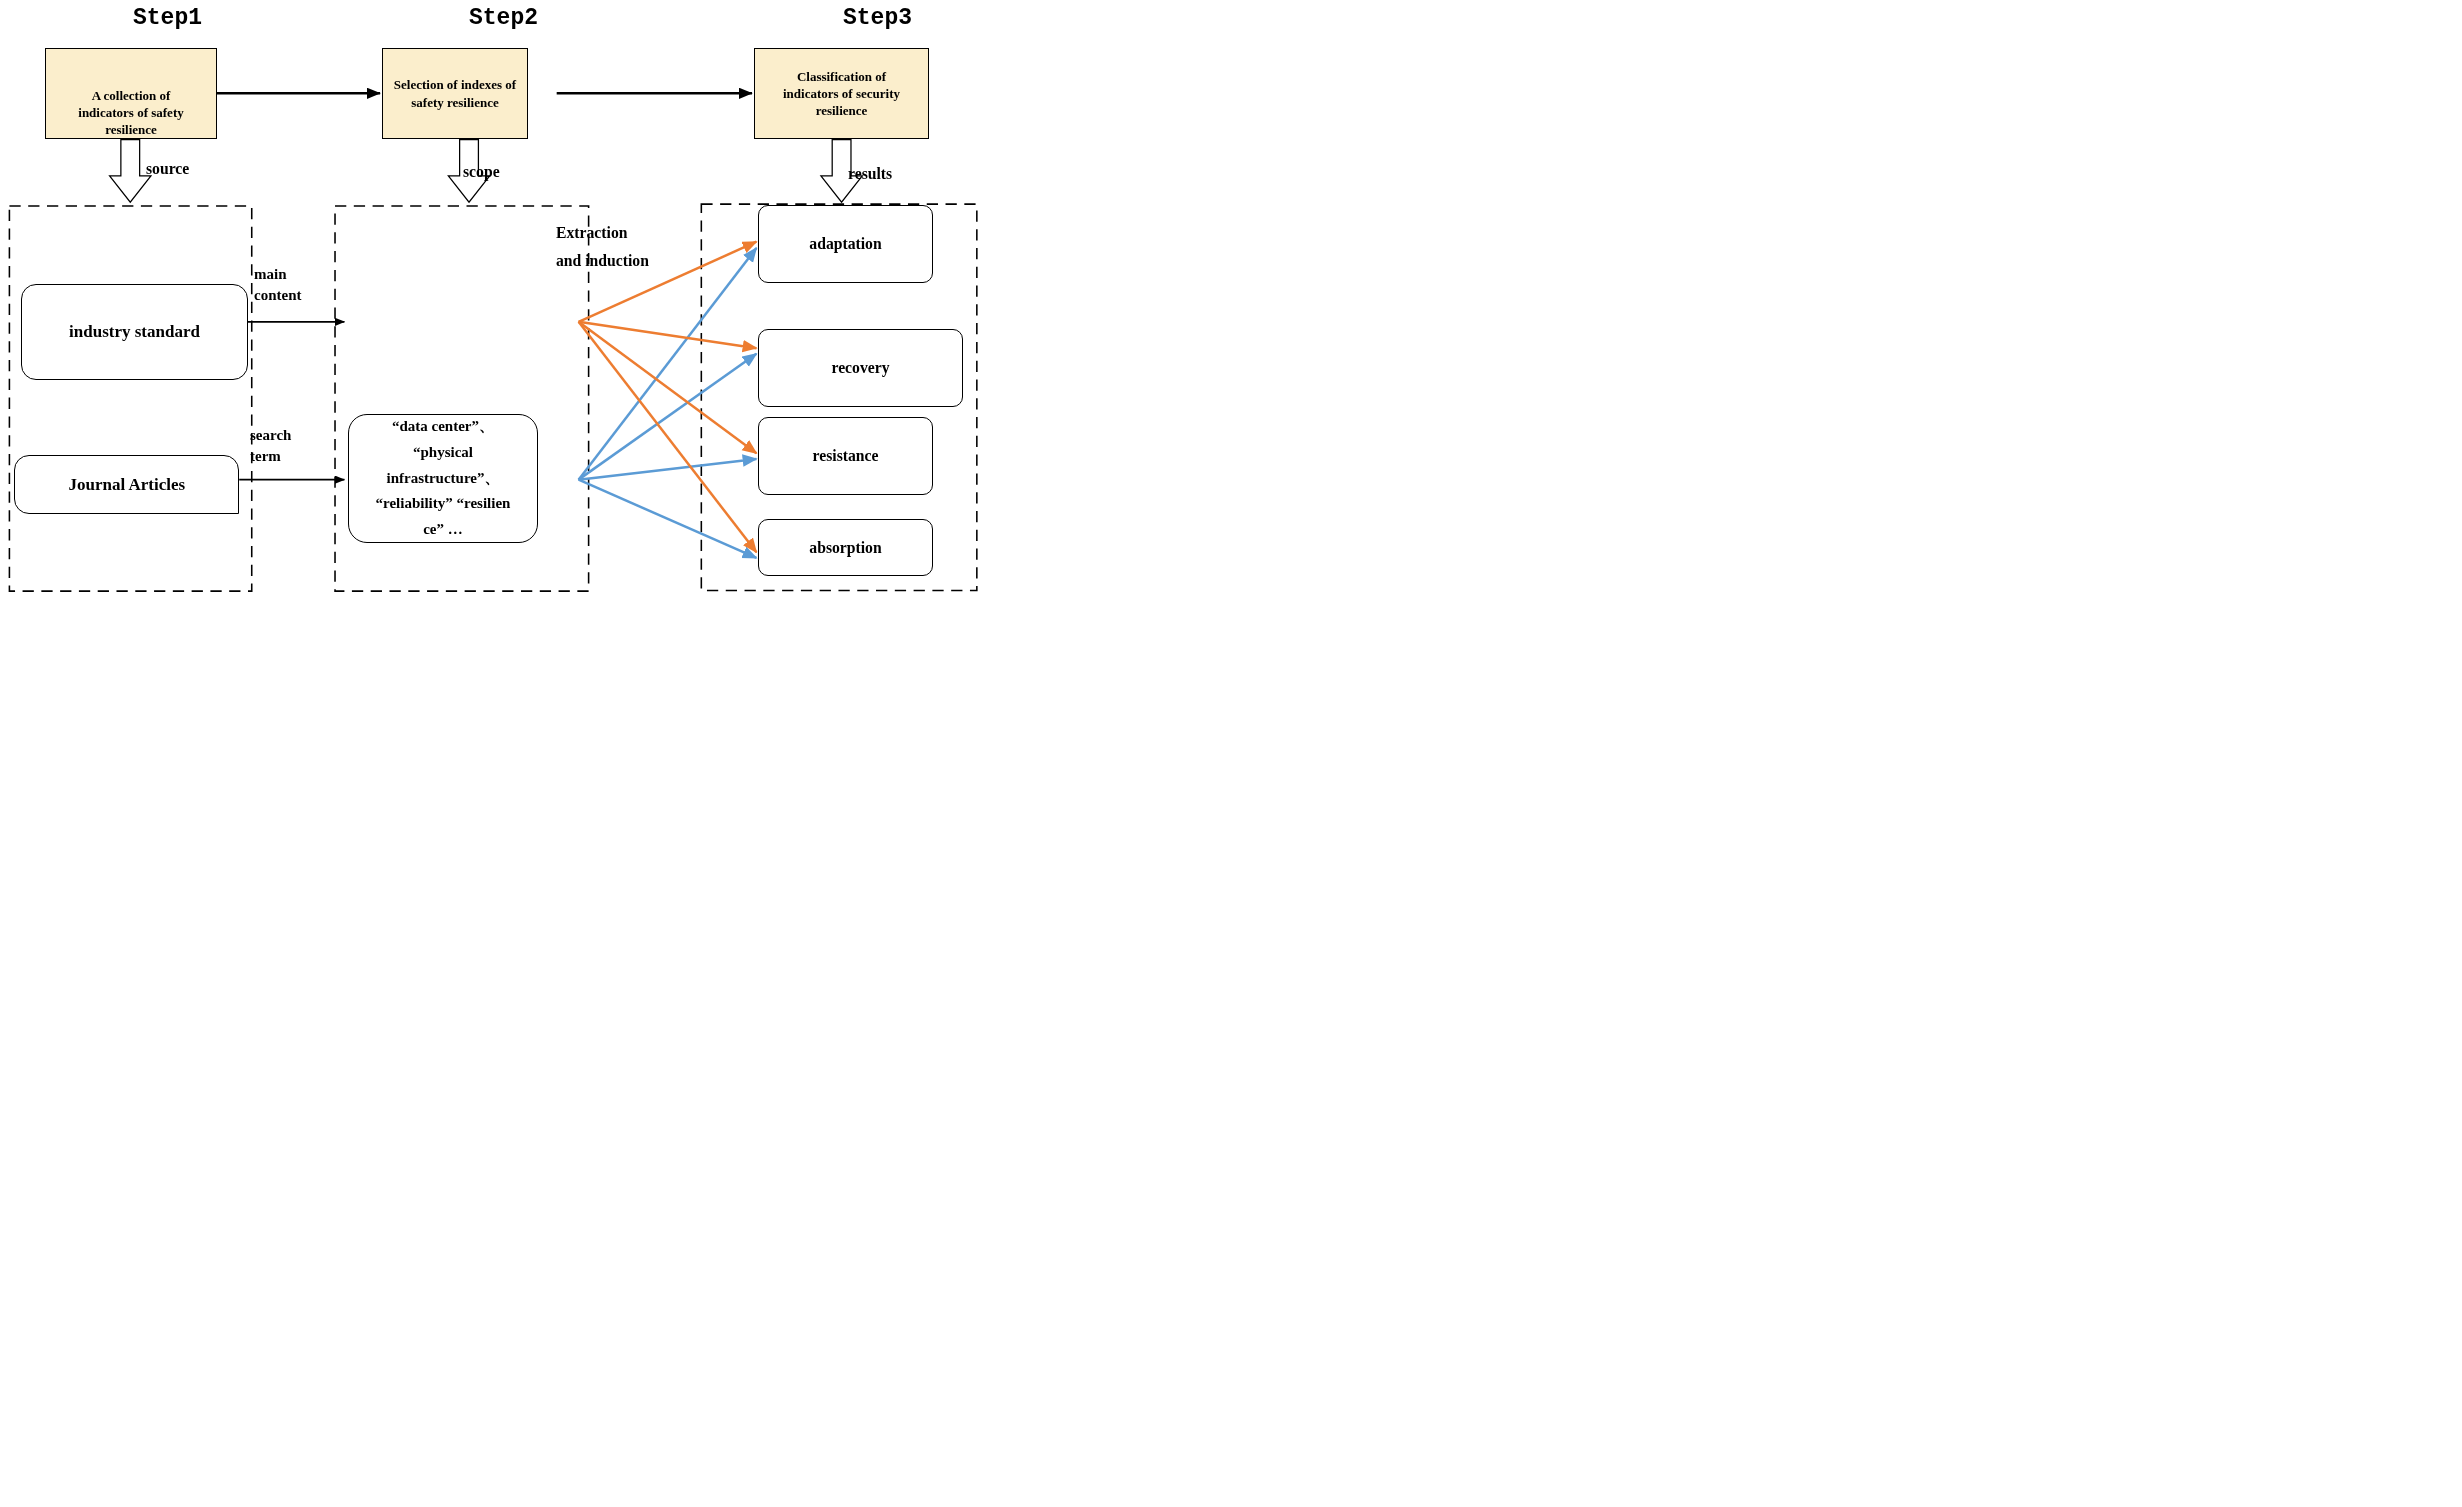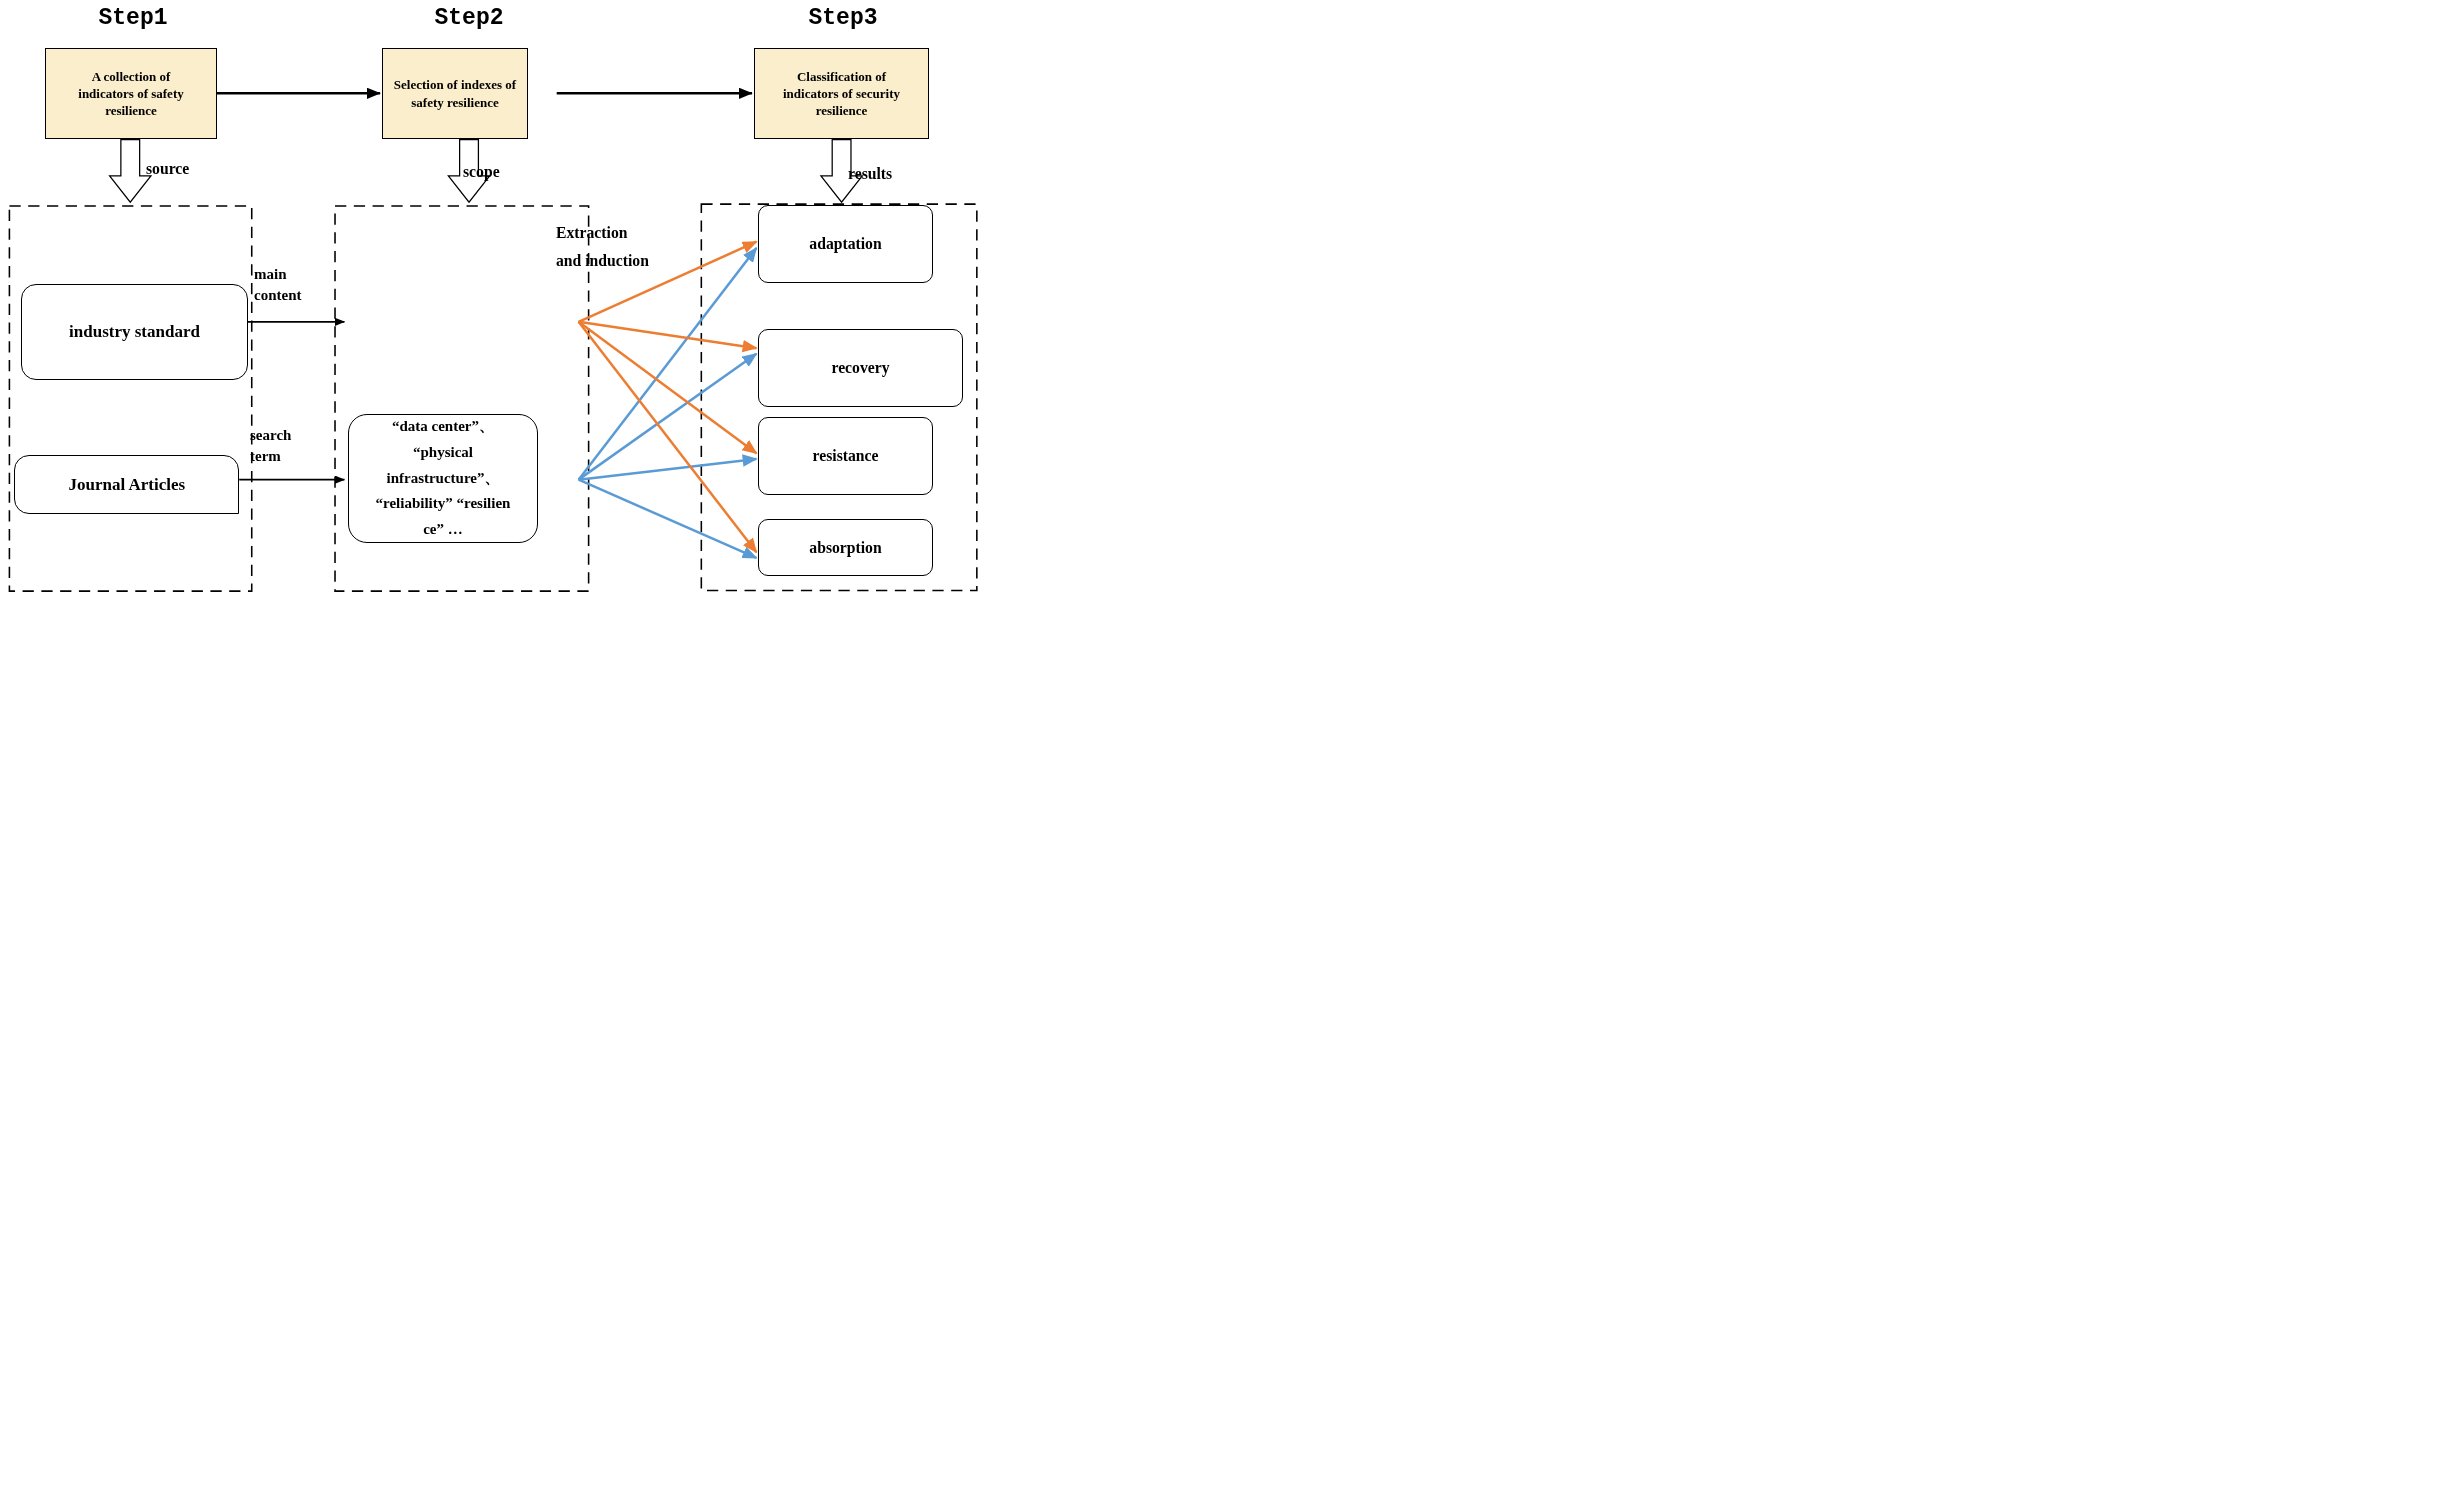--- a/index.html
+++ b/index.html
@@ -11,42 +11,42 @@
   .box{position:absolute;box-sizing:border-box;border:1.9px solid #000;background:#fff;
        display:flex;flex-direction:column;align-items:center;justify-content:center;
        text-align:center;font-weight:bold;z-index:1}
   .stepbox{font-size:13px;line-height:1.32;border-width:1.9px}
   .leftbox{border-radius:15px;font-size:17px}
   .journal{border-radius:15px 15px 0 15px}
   .midbox1{border-radius:19px;font-size:16.3px;line-height:1.95}
   .midbox2{border-radius:19px;font-size:15px;line-height:1.72}
   .rightbox{border-radius:10px;font-size:15.7px}
   .steplabel{position:absolute;font-family:"Liberation Mono",monospace;font-size:23px;
-             font-weight:700;text-align:center;width:138px;z-index:1}
+             font-weight:700;text-align:right;width:138px;z-index:1}
   .lbl{position:absolute;font-weight:bold;text-align:left;z-index:3;font-size:15.7px}
   .lbl2{line-height:21px;font-size:15px}
   .lbl3{line-height:27.6px}
   .it{font-style:italic}
 </style>
 </head>
 <body>
 
 <div class="canvas">
 
   <svg class="layer bg" width="985" height="603" viewBox="0 0 1573 963">
     <rect x="15" y="329" width="387" height="615" fill="none" stroke="#000" stroke-width="2.5" stroke-dasharray="18 12"></rect>
     <rect x="535" y="329" width="405" height="615" fill="none" stroke="#000" stroke-width="2.5" stroke-dasharray="18 12"></rect>
     <rect x="1120" y="326" width="440" height="617" fill="none" stroke="#000" stroke-width="2.5" stroke-dasharray="18 12"></rect>
   </svg>
 
   <div class="steplabel" style="left:64px;top:5px">Step1</div>
   <div class="steplabel" style="left:400px;top:5px">Step2</div>
   <div class="steplabel" style="left:774px;top:5px">Step3</div>
 
-  <div class="box stepbox" style="left: 45px; top: 48px; width: 172px; height: 91px; background-color: rgb(251, 238, 204);">
+  <div class="box stepbox" style="left: 45px; top: 48px; width: 172px; height: 91px; background-color: rgb(251, 238, 204); justify-content: flex-end;">
     <div>A collection of</div>
     <div>indicators of safety</div>
     <div>resilience</div>
   </div>
   <div class="box stepbox" style="left: 382px; top: 48px; width: 146px; height: 91px; background-color: rgb(251, 238, 204);">
     <div>Selection of indexes of</div>
     <div>safety resilience</div>
   </div>
   <div class="box stepbox" style="left: 754px; top: 48px; width: 175px; height: 91px; background-color: rgb(251, 238, 204);">
     <div>Classification of</div>

